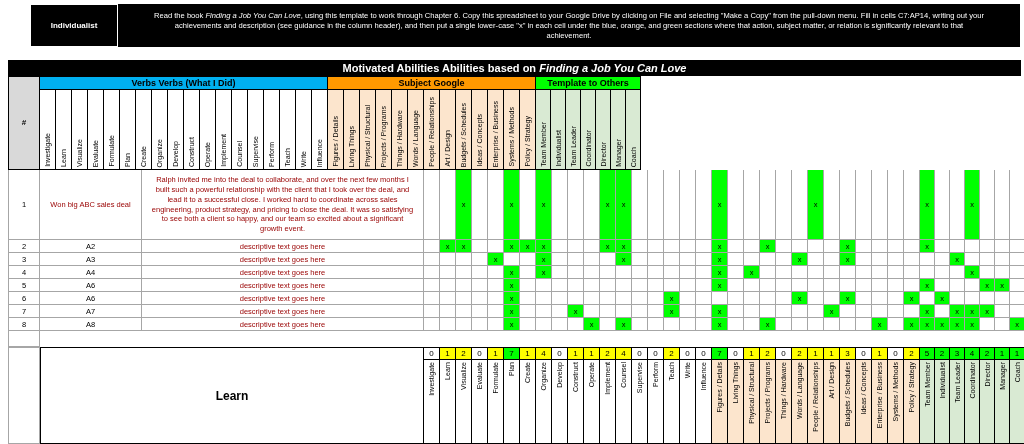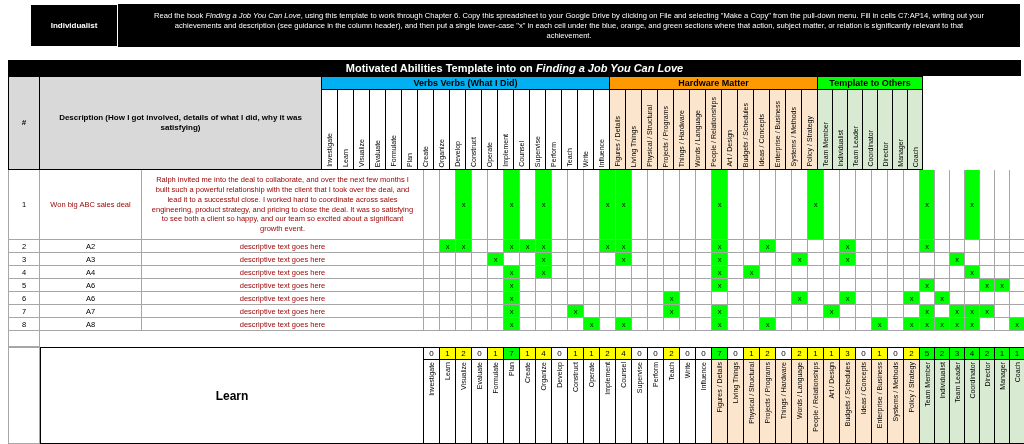--- a/index.html
+++ b/index.html
@@ -78,28 +78,27 @@
 <div class="sheet">
 
   <div class="instr-band">
     <div class="instr-label">Individualist</div>
     <div class="instr-text">
       <span><span>Read the book </span><i>Finding a Job You Can Love</i><span>, using this template to work through Chapter 6.  Copy this spreadsheet to your Google Drive by clicking on File and selecting "Make a Copy" from the pull-down menu. Fill in cells C7:AP14, writing out your achievements and description (see guidance in the column header), and then put a single lower-case "x" in each cell under the blue, orange, and green sections where that action, subject matter, or relation is significantly relevant to that achievement.</span></span>
     </div>
   </div>
 
   <div class="title-bar">
-    <span>Motivated Abilities Template into on </span>&nbsp;<i>Finding a Job You Can Love</i>
+    <span>Motivated Abilities Abilities based on </span>&nbsp;<i>Finding a Job You Can Love</i>
   </div>
 
   <div>
     <div class="header-band">
       <div class="gutter"></div>
       <div class="hcell num">#</div>
-      <div class="hcell desc">Description (How I got involved, details of what I did, why it was satisfying)</div>
       <div id="group-cols" class="group-cols">
           <div class="gcol">
             <div class="glabel" style="background: rgb(0, 176, 240);">Verbs Verbs (What I Did)</div>
             <div class="vrow">
               <div class="vcell w16" style="background: rgb(255, 255, 255);">
                 <div class="vtext">Investigate</div>
               </div>
               <div class="vcell w16" style="background: rgb(255, 255, 255);">
                 <div class="vtext">Learn</div>
               </div>
@@ -147,21 +146,21 @@
               </div>
               <div class="vcell w16" style="background: rgb(255, 255, 255);">
                 <div class="vtext">Write</div>
               </div>
               <div class="vcell w16" style="background: rgb(255, 255, 255);">
                 <div class="vtext">Influence</div>
               </div>
             </div>
           </div>
           <div class="gcol">
-            <div class="glabel" style="background: rgb(255, 153, 0);">Hardware Matter</div>
+            <div class="glabel" style="background: rgb(255, 153, 0);">Subject Google</div>
             <div class="vrow">
               <div class="vcell w16" style="background: rgb(252, 229, 205);">
                 <div class="vtext">Figures / Details</div>
               </div>
               <div class="vcell w16" style="background: rgb(252, 229, 205);">
                 <div class="vtext">Living Things</div>
               </div>
               <div class="vcell w16" style="background: rgb(252, 229, 205);">
                 <div class="vtext">Physical / Structural</div>
               </div>

